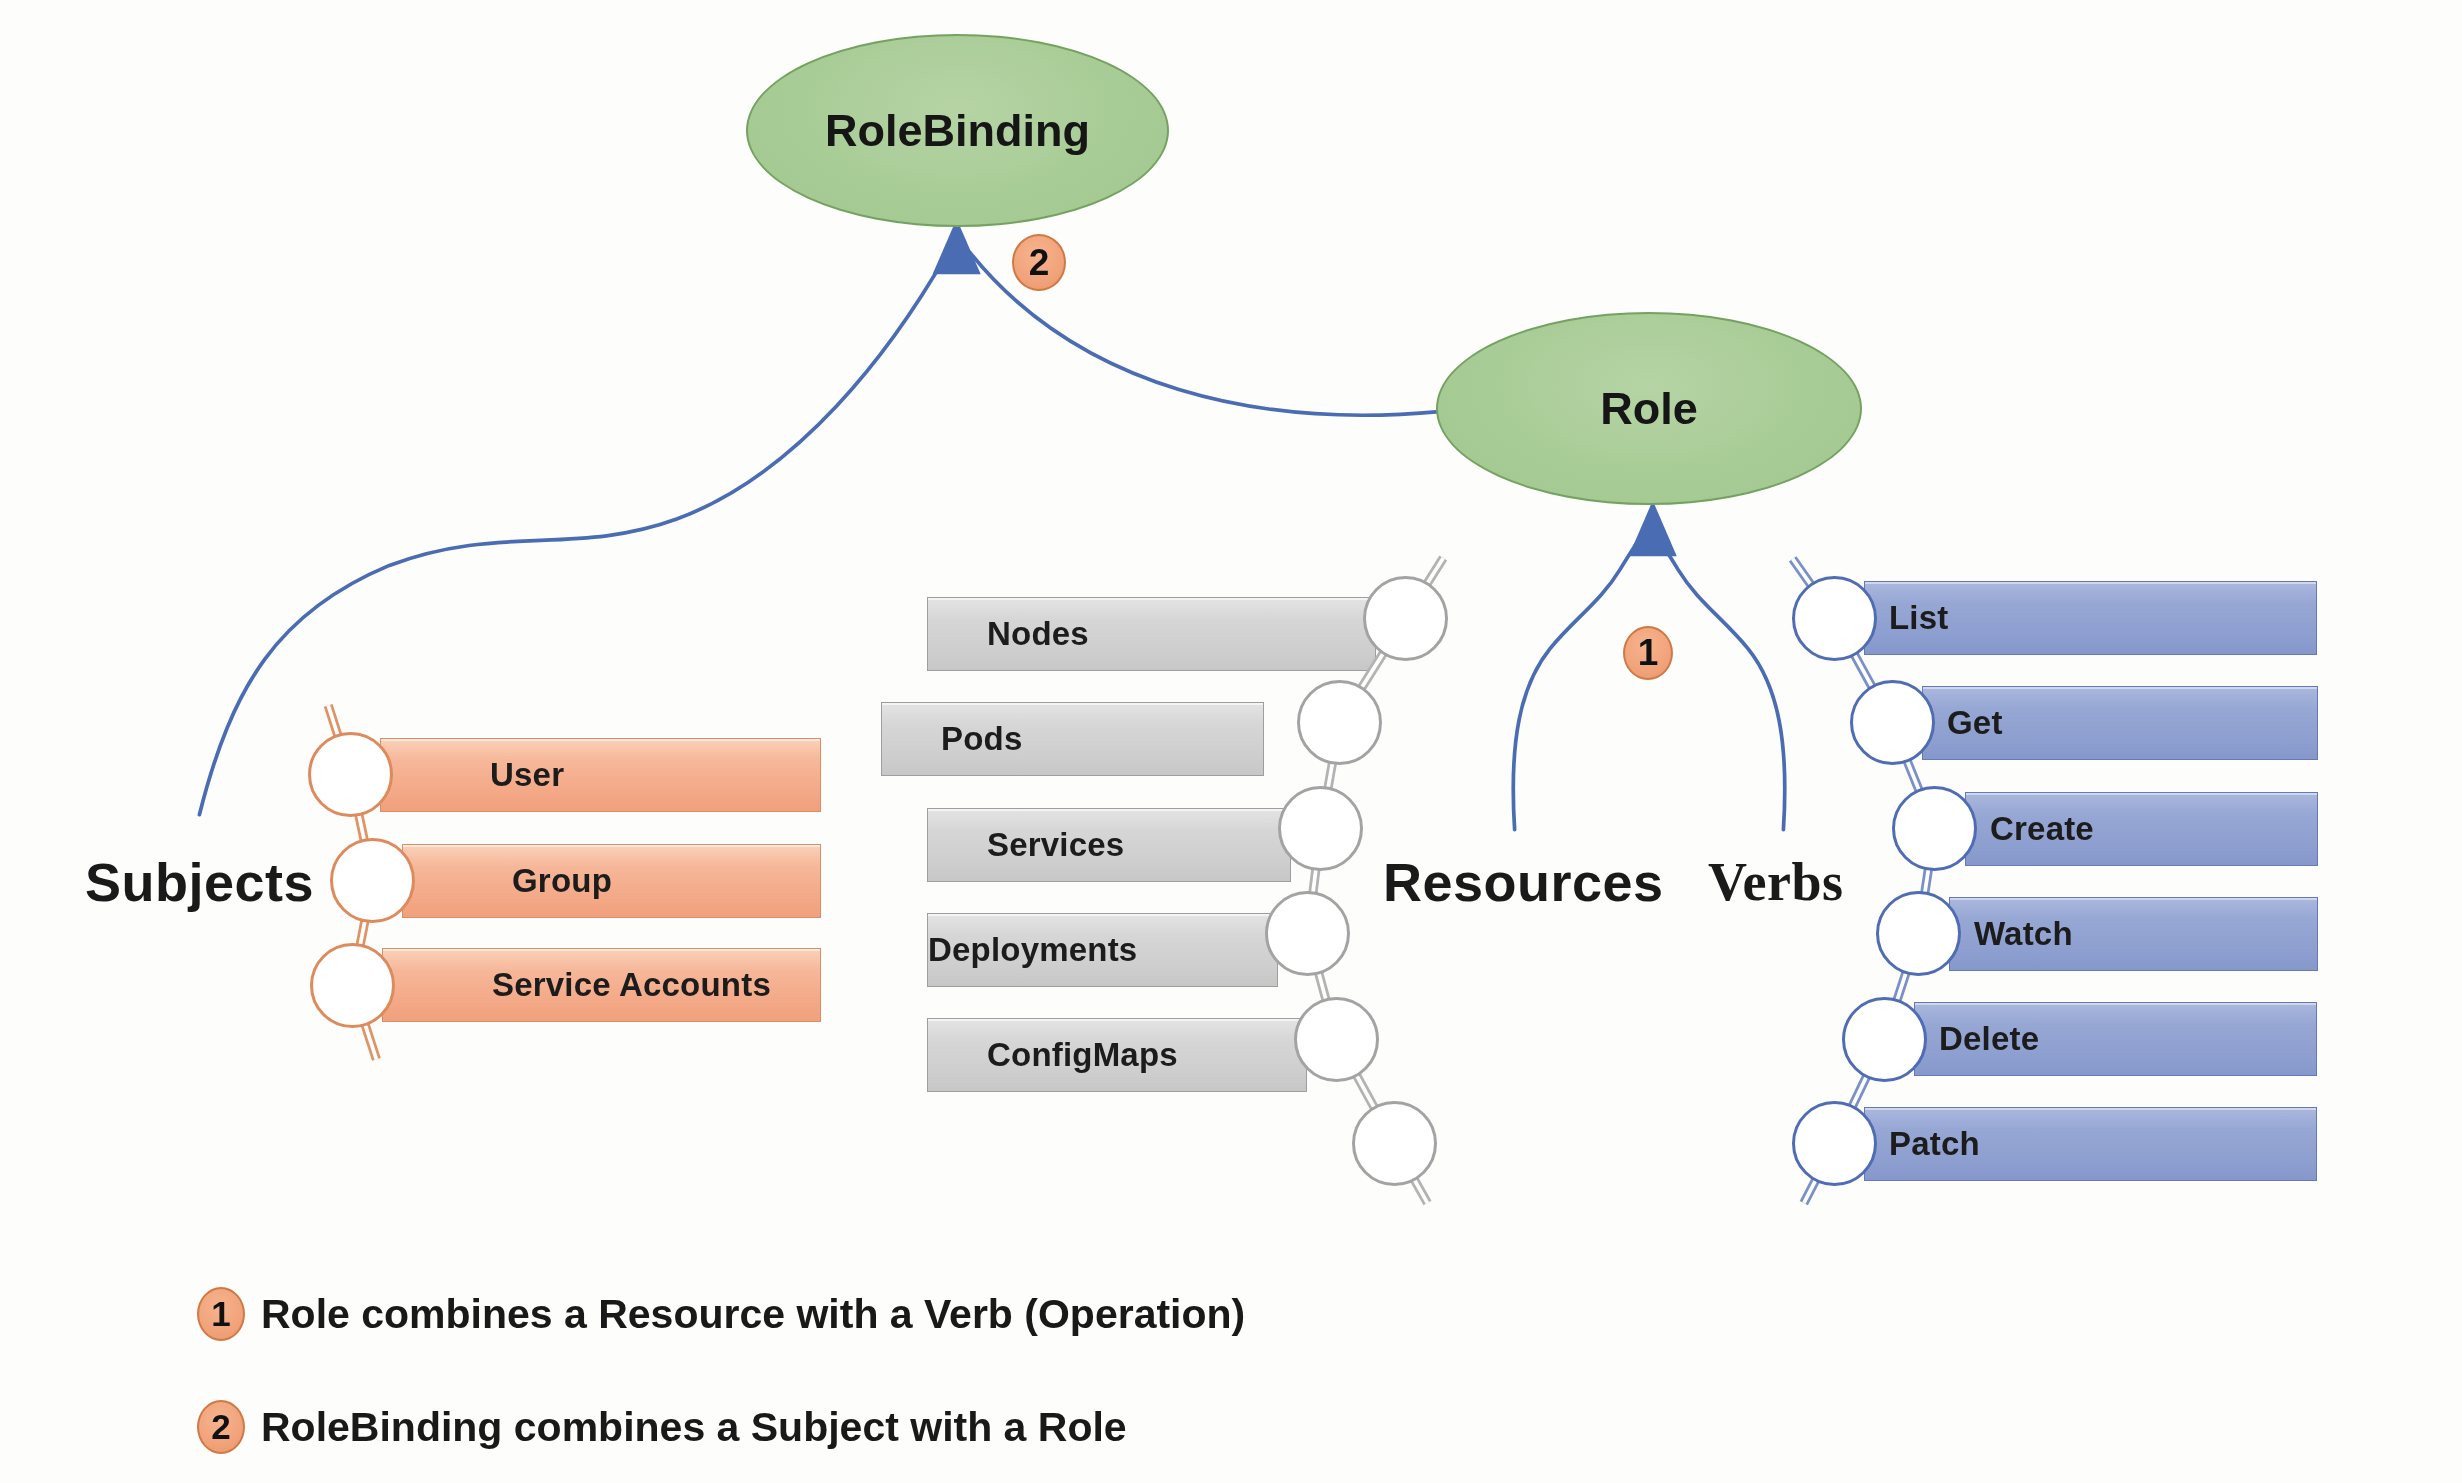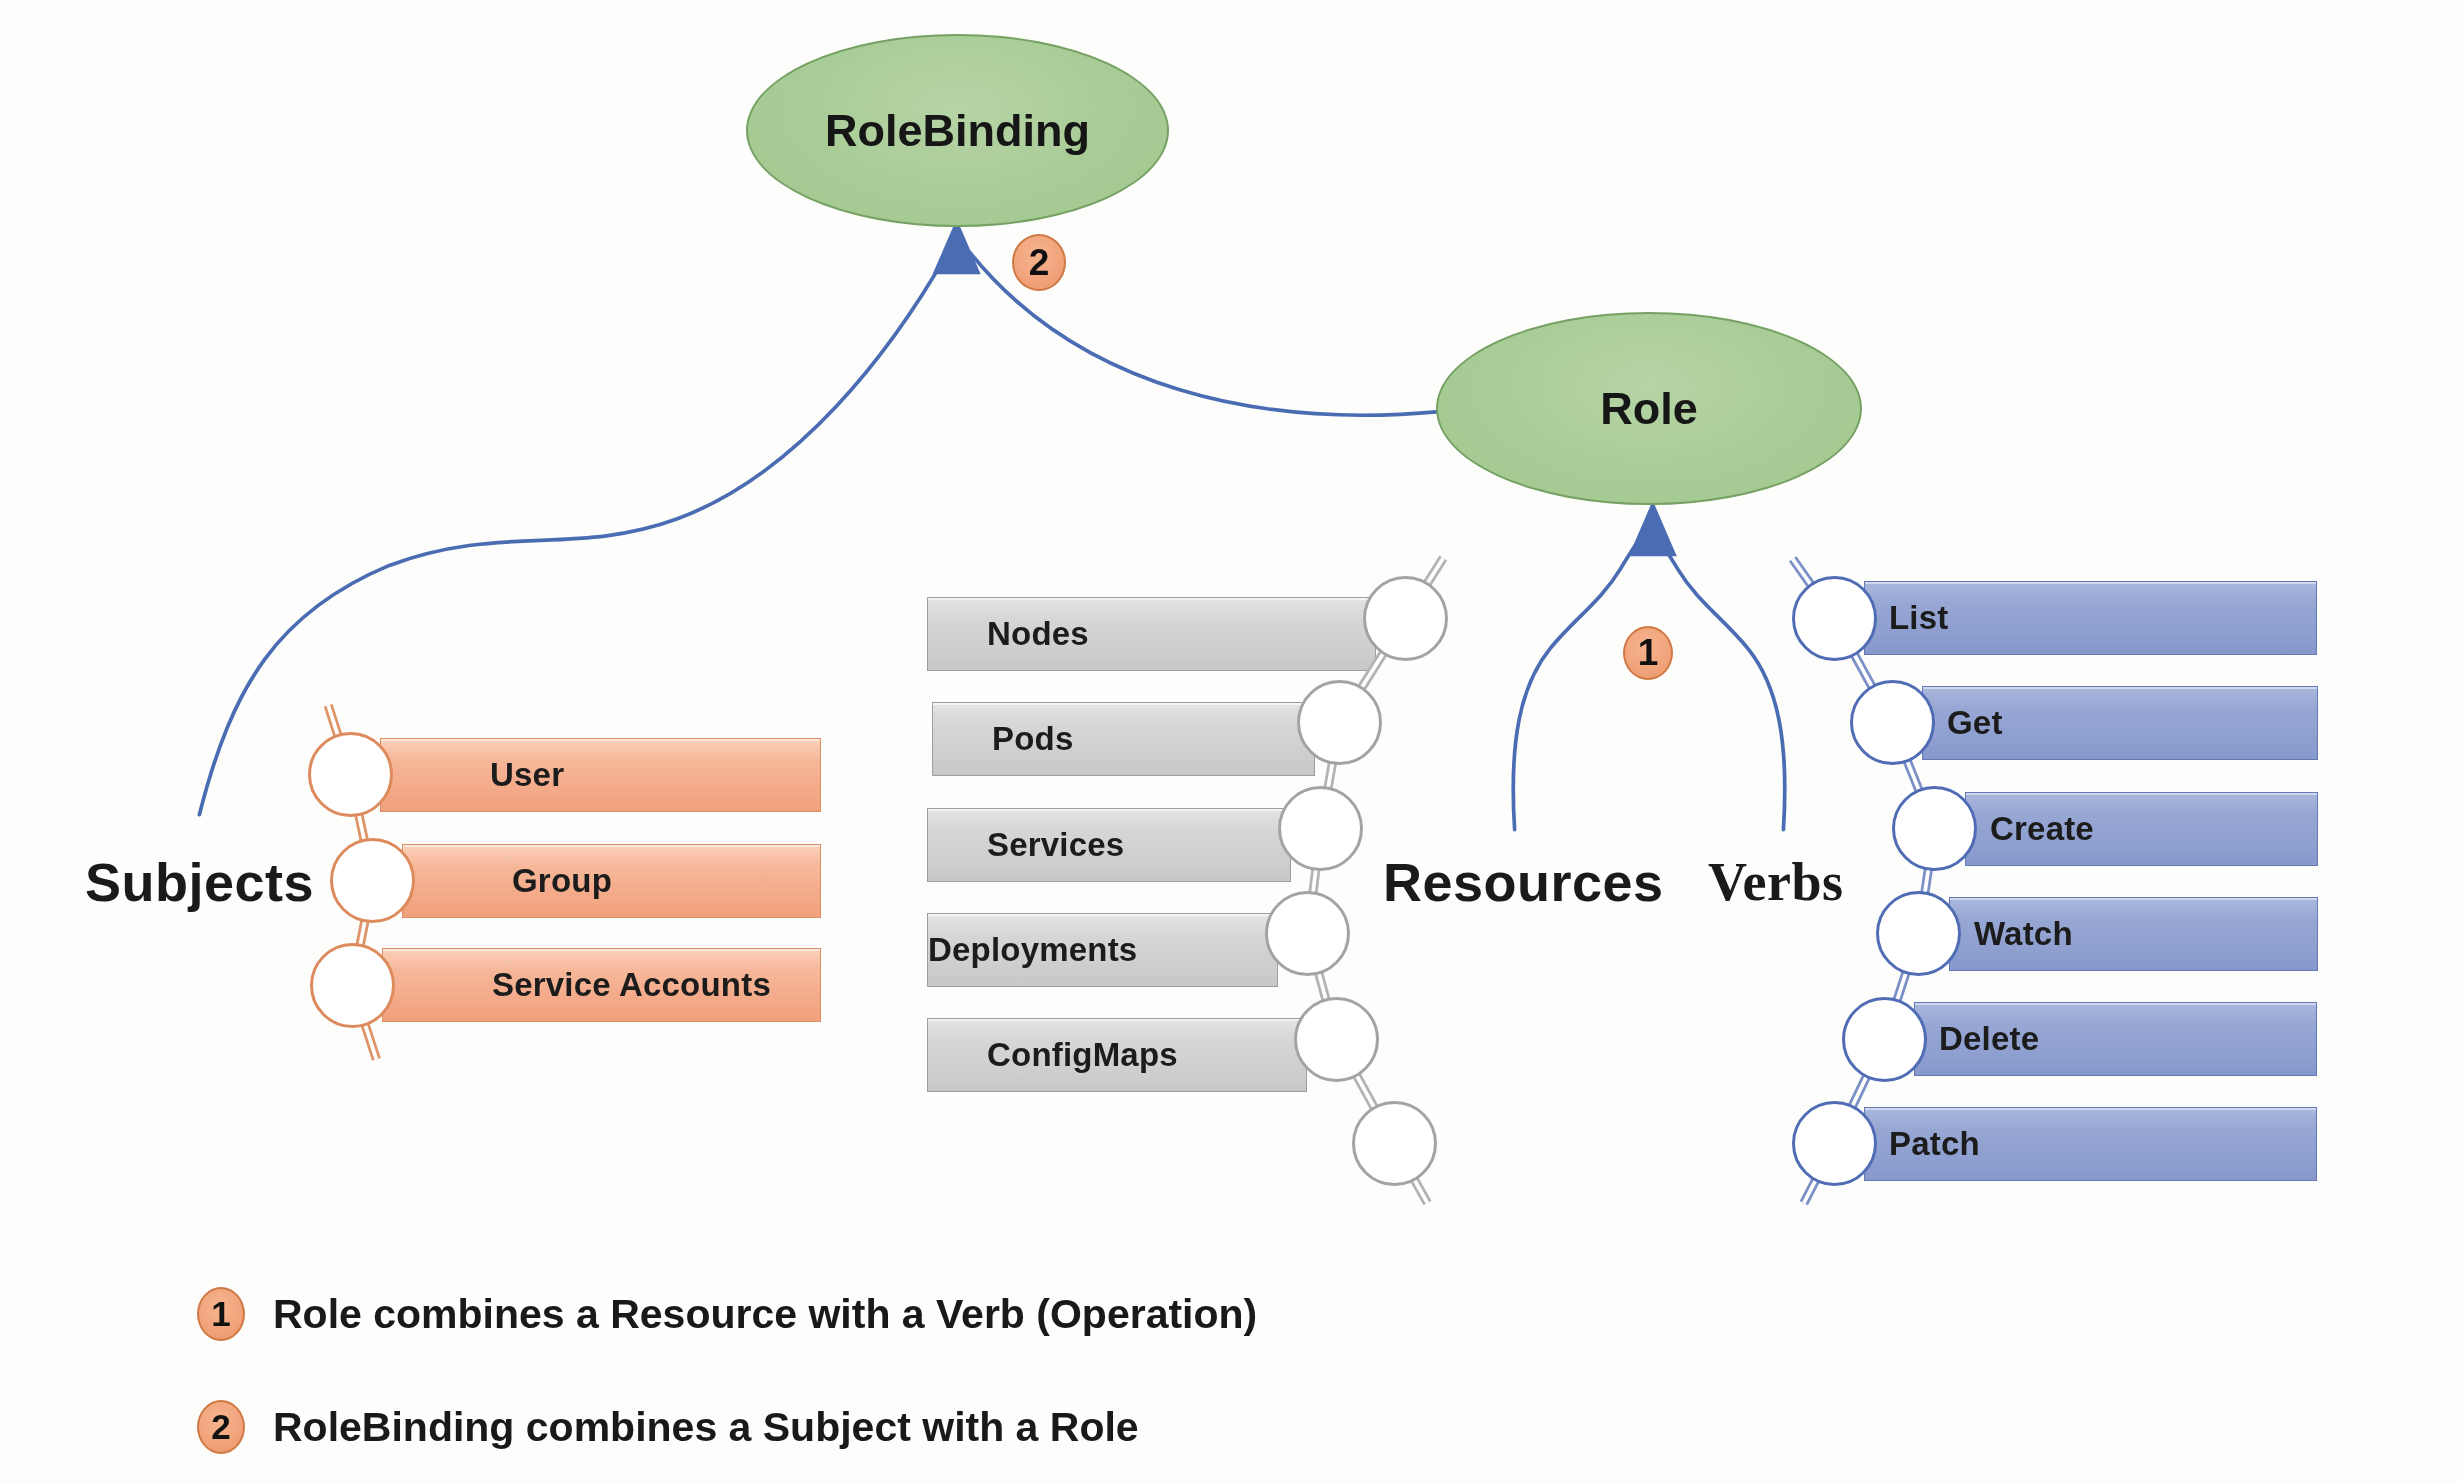--- a/index.html
+++ b/index.html
@@ -74,21 +74,21 @@
 
   .legend-row{position:absolute;display:flex;align-items:center;}
   .legend-badge{
     width:48px;height:54px;border-radius:50%;
     background:radial-gradient(circle at 45% 35%, #f6b48e 0%, #f1a37b 60%, #ec9668 100%);
     border:2.8px solid #cf7a45;
     display:flex;align-items:center;justify-content:center;
     font-size:35px;font-weight:600;color:#111;flex:0 0 auto;
     box-sizing:border-box;
   }
-  .legend-text{margin-left:28px;font-size:41px;font-weight:600;color:#191919;white-space:nowrap;}
+  .legend-text{margin-left:16px;font-size:41px;font-weight:600;color:#191919;white-space:nowrap;}
 </style>
 </head>
 <body>
 
 <div class="canvas">
 
   <div class="layer boxes-layer">
 
     <div class="rowbox subject" style="left:380px;top:738px;width:441px;padding-left:109px;">
       <span>User</span>
@@ -96,21 +96,21 @@
     <div class="rowbox subject" style="left:402px;top:844px;width:419px;padding-left:109px;">
       <span>Group</span>
     </div>
     <div class="rowbox subject" style="left:382px;top:948px;width:439px;padding-left:109px;">
       <span>Service Accounts</span>
     </div>
 
     <div class="rowbox resource" style="left:927px;top:581px;width:449px;padding-left:59px;">
       <span>Nodes</span>
     </div>
-    <div class="rowbox resource" style="left:932px;top:686px;width:383px;padding-left:59px;">
+    <div class="rowbox resource" style="left:881px;top:686px;width:383px;padding-left:59px;">
       <span>Pods</span>
     </div>
     <div class="rowbox resource" style="left:927px;top:792px;width:364px;padding-left:59px;">
       <span>Services</span>
     </div>
     <div class="rowbox resource" style="left:927px;top:897px;width:351px;">
       <span>Deployments</span>
     </div>
     <div class="rowbox resource" style="left:927px;top:1002px;width:380px;padding-left:59px;">
       <span>ConfigMaps</span>

